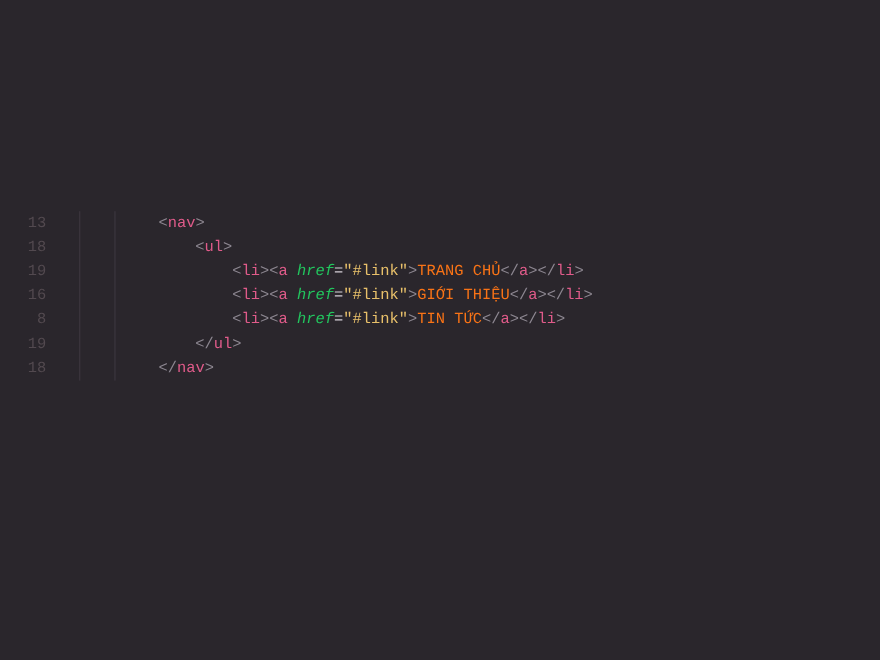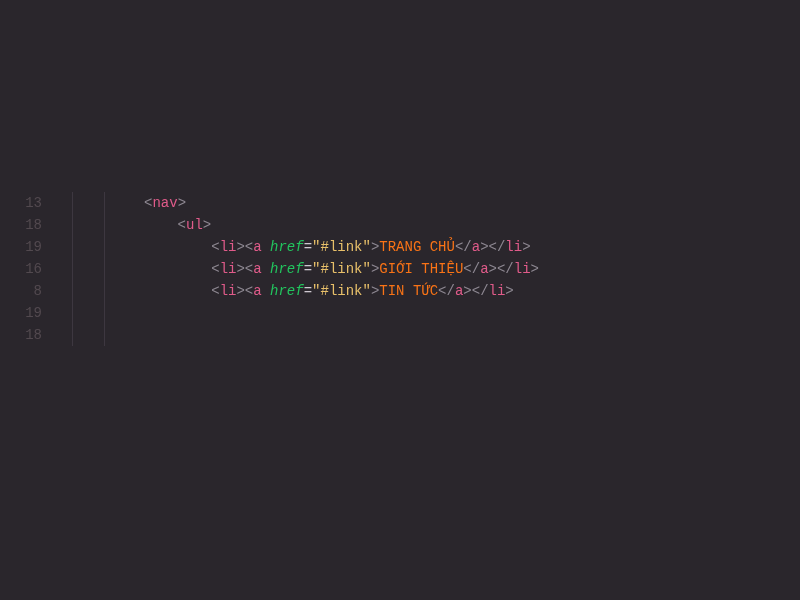--- a/index.html
+++ b/index.html
@@ -76,15 +76,17 @@
     <div class="line"><span class="bracket">&lt;</span><span class="tag">nav</span><span class="bracket">&gt;</span></div>
 
     <div class="line">    <span class="bracket">&lt;</span><span class="tag">ul</span><span class="bracket">&gt;</span></div>
 
     <div class="line">        <span class="bracket">&lt;</span><span class="tag">li</span><span class="bracket">&gt;</span><span class="bracket">&lt;</span><span class="tag">a</span> <span class="attr-name">href</span><span class="attr-eq">=</span><span class="attr-val">"#link"</span><span class="bracket">&gt;</span><span class="text">TRANG CHỦ</span><span class="bracket">&lt;/</span><span class="tag">a</span><span class="bracket">&gt;</span><span class="bracket">&lt;/</span><span class="tag">li</span><span class="bracket">&gt;</span></div>
 
     <div class="line">        <span class="bracket">&lt;</span><span class="tag">li</span><span class="bracket">&gt;</span><span class="bracket">&lt;</span><span class="tag">a</span> <span class="attr-name">href</span><span class="attr-eq">=</span><span class="attr-val">"#link"</span><span class="bracket">&gt;</span><span class="text">GIỚI THIỆU</span><span class="bracket">&lt;/</span><span class="tag">a</span><span class="bracket">&gt;</span><span class="bracket">&lt;/</span><span class="tag">li</span><span class="bracket">&gt;</span></div>
 
     <div class="line">        <span class="bracket">&lt;</span><span class="tag">li</span><span class="bracket">&gt;</span><span class="bracket">&lt;</span><span class="tag">a</span> <span class="attr-name">href</span><span class="attr-eq">=</span><span class="attr-val">"#link"</span><span class="bracket">&gt;</span><span class="text">TIN TỨC</span><span class="bracket">&lt;/</span><span class="tag">a</span><span class="bracket">&gt;</span><span class="bracket">&lt;/</span><span class="tag">li</span><span class="bracket">&gt;</span></div>
 
+    <div class="line">    <span class="bracket">&lt;/</span><span class="tag">ul</span><span class="bracket">&gt;</span></div>
 
+    <div class="line"><span class="bracket">&lt;/</span><span class="tag">nav</span><span class="bracket">&gt;</span></div>
   </div>
 </div>
 
 </body></html>

